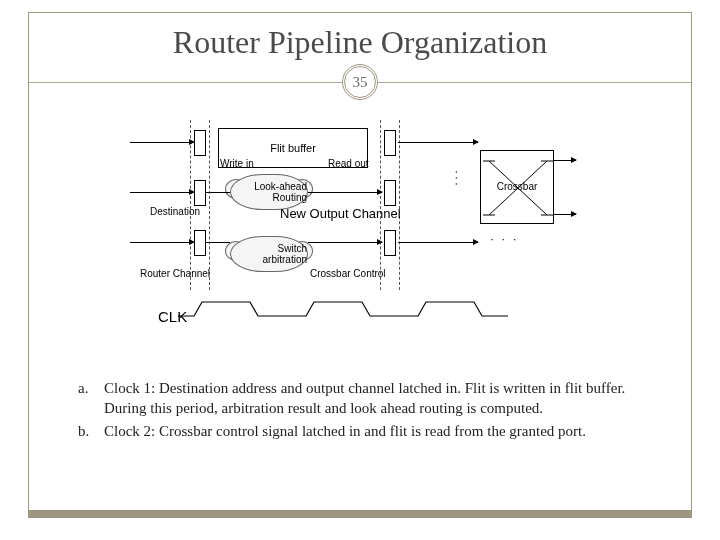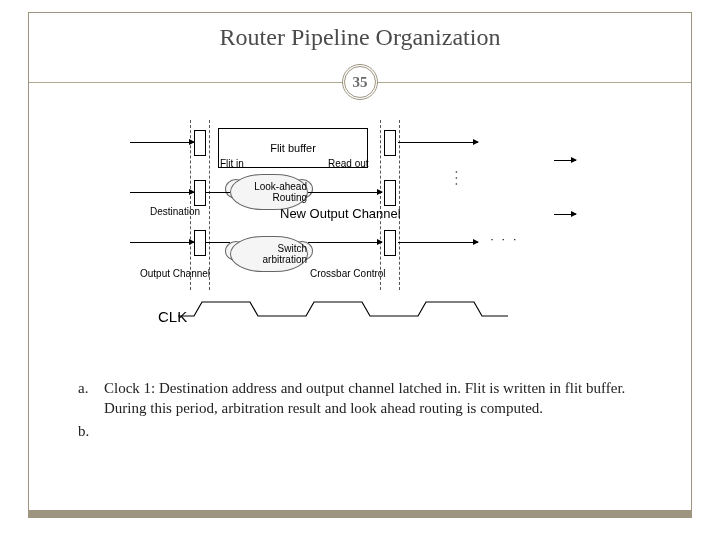--- a/index.html
+++ b/index.html
@@ -18,21 +18,21 @@
     top: 12px;
     bottom: 22px;
     border: 1px solid #9d9580;
     border-bottom: 8px solid #9d9580;
   }
   .title {
     position: absolute;
     top: 24px;
     left: 0; right: 0;
     text-align: center;
-    font-size: 24px;
+    font-size: 32px;
     color: #4b4b4b;
     font-weight: 400;
   }
   .hr-line {
     position: absolute;
     top: 82px;
     left: 29px;
     right: 29px;
     border-top: 1px solid #b0a990;
   }
@@ -44,21 +44,20 @@
     width: 36px; height: 36px;
     border: 3px double #9d9580;
     border-radius: 50%;
     background: #fff;
     display: flex;
     align-items: center;
     justify-content: center;
     font-size: 15px;
     color: #6b6b6b;
     font-family: Georgia, serif;
-    font-weight: bold;
   }
   .diagram {
     position: absolute;
     top: 120px;
     left: 120px;
     width: 460px;
     height: 220px;
   }
   
   .dash-col {
@@ -177,21 +176,21 @@
 <div class="diagram">
 
   <div class="dash-col" style="left:70px"></div>
   <div class="dash-col" style="left:260px"></div>
 
   <div class="wire wire-arrow" style="left:10px;top:22px;width:64px"></div>
   <div class="latch" style="left:74px;top:10px"></div>
   <div class="box" style="left:98px;top:8px;width:150px;height:28px">
     <span>Flit buffer</span>
   </div>
-  <div class="lbl" style="left:100px;top:38px">Flit in</div>
+  <div class="lbl" style="left:100px;top:38px">Write in</div>
   <div class="lbl" style="left:208px;top:38px">Read out</div>
   <div class="latch" style="left:264px;top:10px"></div>
   <div class="wire wire-arrow" style="left:278px;top:22px;width:80px"></div>
 
   <div class="wire wire-arrow" style="left:10px;top:72px;width:64px"></div>
   <div class="latch" style="left:74px;top:60px"></div>
   <div class="wire" style="left:86px;top:72px;width:24px"></div>
   <div class="cloud" style="left:110px;top:54px;width:78px;height:36px">
     <span>Look-ahead Routing</span>
   </div>
@@ -203,35 +202,47 @@
   <div class="wire wire-arrow" style="left:10px;top:122px;width:64px"></div>
   <div class="latch" style="left:74px;top:110px"></div>
   <div class="wire" style="left:86px;top:122px;width:24px"></div>
   <div class="cloud" style="left:110px;top:116px;width:78px;height:36px">
     <span>Switch arbitration</span>
   </div>
   <div class="wire wire-arrow" style="left:188px;top:122px;width:74px"></div>
   <div class="latch" style="left:264px;top:110px"></div>
   <div class="wire wire-arrow" style="left:278px;top:122px;width:80px"></div>
 
-  <div class="lbl" style="left:20px;top:148px">Output Channel</div>
+  <div class="lbl" style="left:20px;top:148px">Router Channel</div>
   <div class="lbl" style="left:190px;top:148px">Crossbar Control</div>
 
   <div class="dots" style="left:330px;top:50px;writing-mode:vertical-rl">···</div>
+  <div class="crossbar-box" style="left:360px;top:30px;width:74px;height:74px">
+    <svg width="74" height="74" style="position:absolute;left:0;top:0">
+      <line x1="8" y1="10" x2="66" y2="64" stroke="#000"></line>
+      <line x1="8" y1="64" x2="66" y2="10" stroke="#000"></line>
+      <line x1="2" y1="10" x2="14" y2="10" stroke="#000"></line>
+      <line x1="2" y1="64" x2="14" y2="64" stroke="#000"></line>
+      <line x1="60" y1="10" x2="72" y2="10" stroke="#000"></line>
+      <line x1="60" y1="64" x2="72" y2="64" stroke="#000"></line>
+    </svg>
+    <div style="position:absolute;top:30px;width:100%;font-size:10px">Crossbar</div>
+  </div>
   <div class="wire wire-arrow" style="left:434px;top:40px;width:22px"></div>
   <div class="wire wire-arrow" style="left:434px;top:94px;width:22px"></div>
   <div class="dots" style="left:370px;top:112px">· · ·</div>
 
   <div class="lbl" style="left:38px;top:188px;font-size:15px">CLK</div>
   <svg class="clk-wave" style="top:180px;left:58px">
     <polyline points="0,16 16,16 24,2 72,2 80,16 128,16 136,2 184,2 192,16 240,16 248,2 296,2 304,16 330,16" fill="none" stroke="#000" stroke-width="1.2"></polyline>
   </svg>
 </div>
 
 <div class="list">
   <div class="list-item">
     <span class="marker">a.</span>
     <span>Clock 1: Destination address and output channel latched in. Flit is written in flit buffer. During this period, arbitration result and look ahead routing is computed.</span>
   </div>
   <div class="list-item">
     <span class="marker">b.</span>
+    <span>Clock 2: Crossbar control signal latched in and flit is read from the granted port.</span>
   </div>
 </div>
 
 </body></html>

